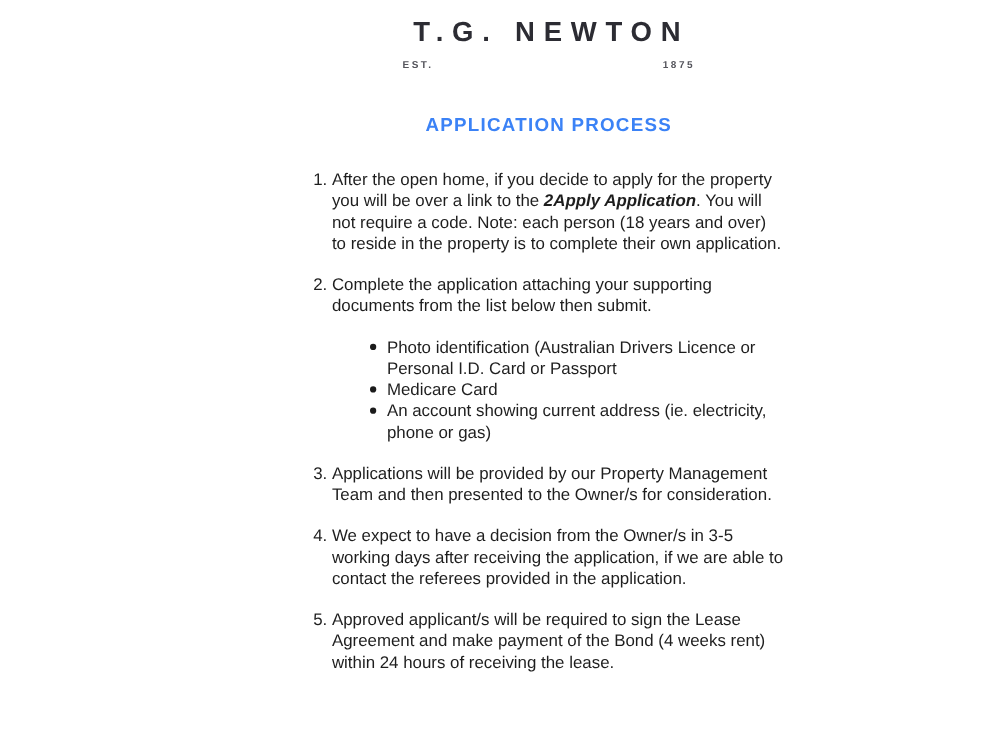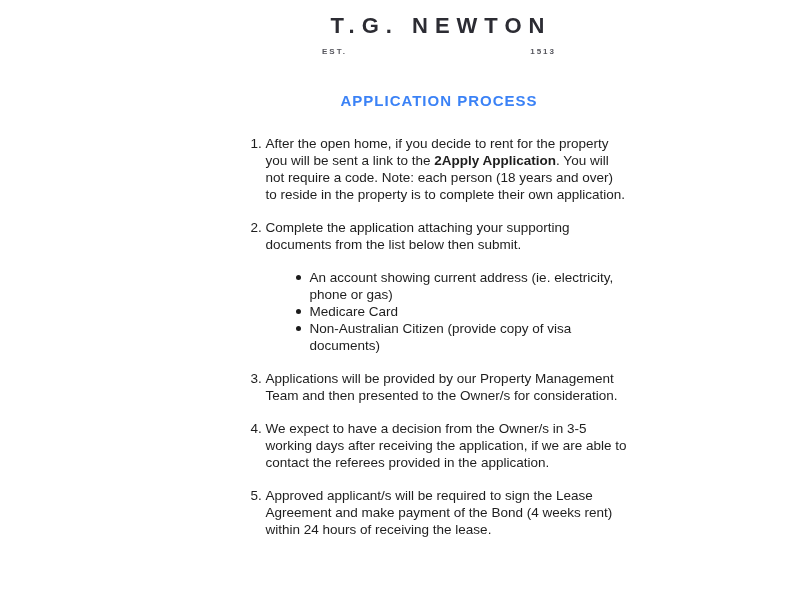--- a/index.html
+++ b/index.html
@@ -49,21 +49,21 @@
   
   .content {
     width: 377px;
     margin: 0 auto;
     font-size: 13.5px;
     line-height: 17px;
   }
   .step { display: flex; margin: 0 0 16px 0; }
   .step-num { flex: 0 0 15px; width: 15px; }
   .step-body { width: 362px; }
-  .bold-inline { font-weight: 700; }
+  .bold-inline { font-weight: 700; font-style: italic; }
   .checklist {
     list-style: none;
     margin: 15px 0 16px 0;
     padding: 0 0 0 45px;
   }
   .checklist li { display: flex; }
   .bullet-dot {
     flex: 0 0 5px;
     width: 5px; height: 5px;
     border-radius: 50%;
@@ -74,50 +74,50 @@
 </style>
 </head>
 <body>
 
 <div class="page">
 
   <div class="logo-block">
     <div class="wordmark">T.G. NEWTON</div>
     <div class="est-row">
       <span>EST.</span>
-      <span>1513</span>
+      <span>1875</span>
     </div>
   </div>
 
   <div class="doc-title">APPLICATION PROCESS</div>
 
   <div class="content">
 
     <div class="step">
       <span class="step-num">1.</span>
-      <span class="step-body"><span>After the open home, if you decide to rent for the property you will be sent a link to the </span><span class="bold-inline">2Apply Application</span><span>. You will not require a code. Note: each person (18 years and over) to reside in the property is to complete their own application.</span></span>
+      <span class="step-body"><span>After the open home, if you decide to apply for the property you will be over a link to the </span><span class="bold-inline">2Apply Application</span><span>. You will not require a code. Note: each person (18 years and over) to reside in the property is to complete their own application.</span></span>
     </div>
 
     <div class="step">
       <span class="step-num">2.</span>
       <span class="step-body">Complete the application attaching your supporting documents from the list below then submit.</span>
     </div>
 
     <ul class="checklist">
       <li>
         <span class="bullet-dot"></span>
-        <span class="cl-text">An account showing current address (ie. electricity, phone or gas)</span>
+        <span class="cl-text">Photo identification (Australian Drivers Licence or Personal I.D. Card or Passport</span>
       </li>
       <li>
         <span class="bullet-dot"></span>
         <span class="cl-text">Medicare Card</span>
       </li>
       <li>
         <span class="bullet-dot"></span>
-        <span class="cl-text">Non-Australian Citizen (provide copy of visa documents)</span>
+        <span class="cl-text">An account showing current address (ie. electricity, phone or gas)</span>
       </li>
     </ul>
 
     <div class="step">
       <span class="step-num">3.</span>
       <span class="step-body">Applications will be provided by our Property Management Team and then presented to the Owner/s for consideration.</span>
     </div>
 
     <div class="step">
       <span class="step-num">4.</span>

